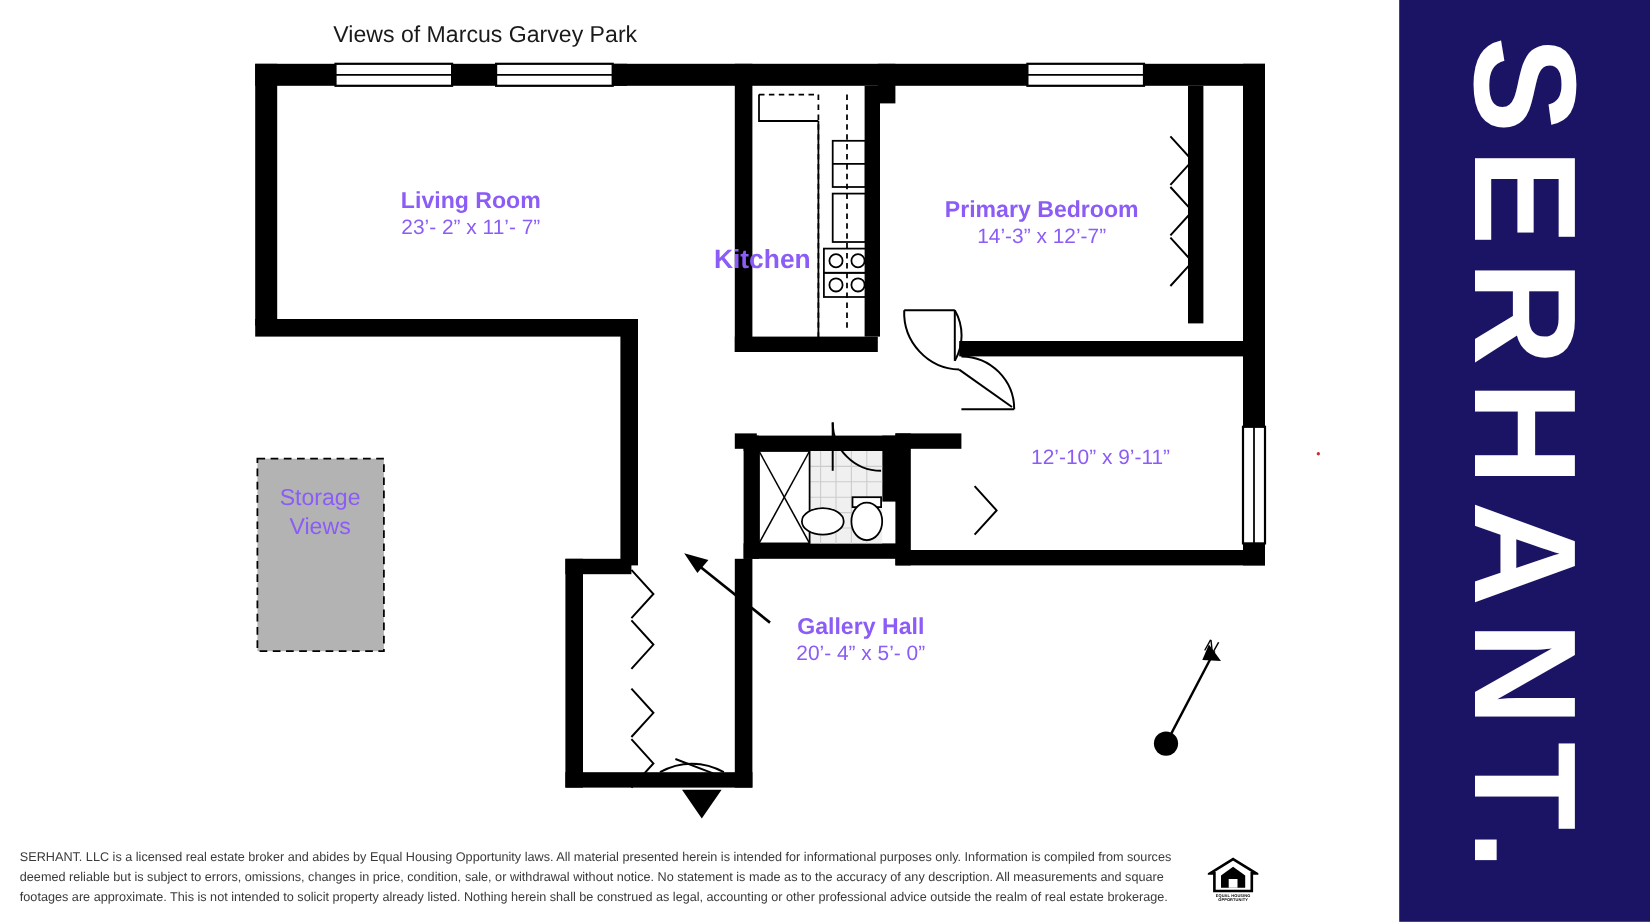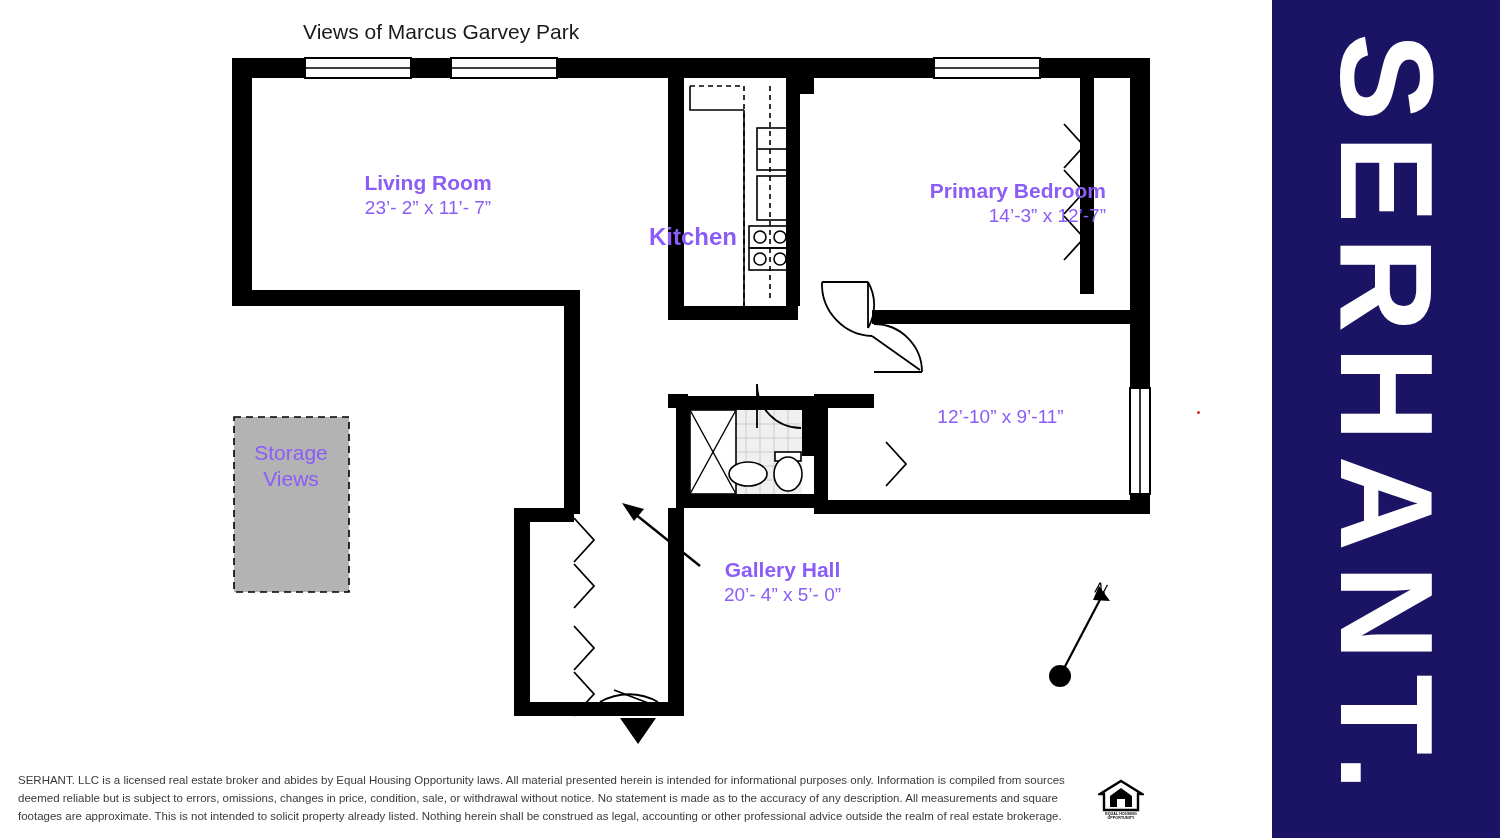--- a/index.html
+++ b/index.html
@@ -77,21 +77,21 @@
   }
   .room-label .rl-dims {
     font-size: 19px;
     display: block;
     white-space: nowrap;
   }
   .room-label.small .rl-name { font-size: 24px; }
 
   #label-living     { left: 278px; top: 170px; width: 300px; }
   #label-kitchen    { left: 613px; top: 222px; width: 160px; }
-  #label-primary    { left: 832px; top: 178px; width: 274px; text-align: right; }
+  #label-primary    { left: 810px; top: 178px; width: 274px; }
   #label-bedroom    { left: 878px; top: 405px; width: 245px; }
   #label-gallery    { left: 665px; top: 557px; width: 235px; }
   #label-storage    { left: 236px; top: 440px; width: 110px; }
   #label-storage .rl-name { font-size: 21px; font-weight: normal; }
 
   
   #disclaimer {
     position: absolute;
     left: 18px;
     top: 772px;

